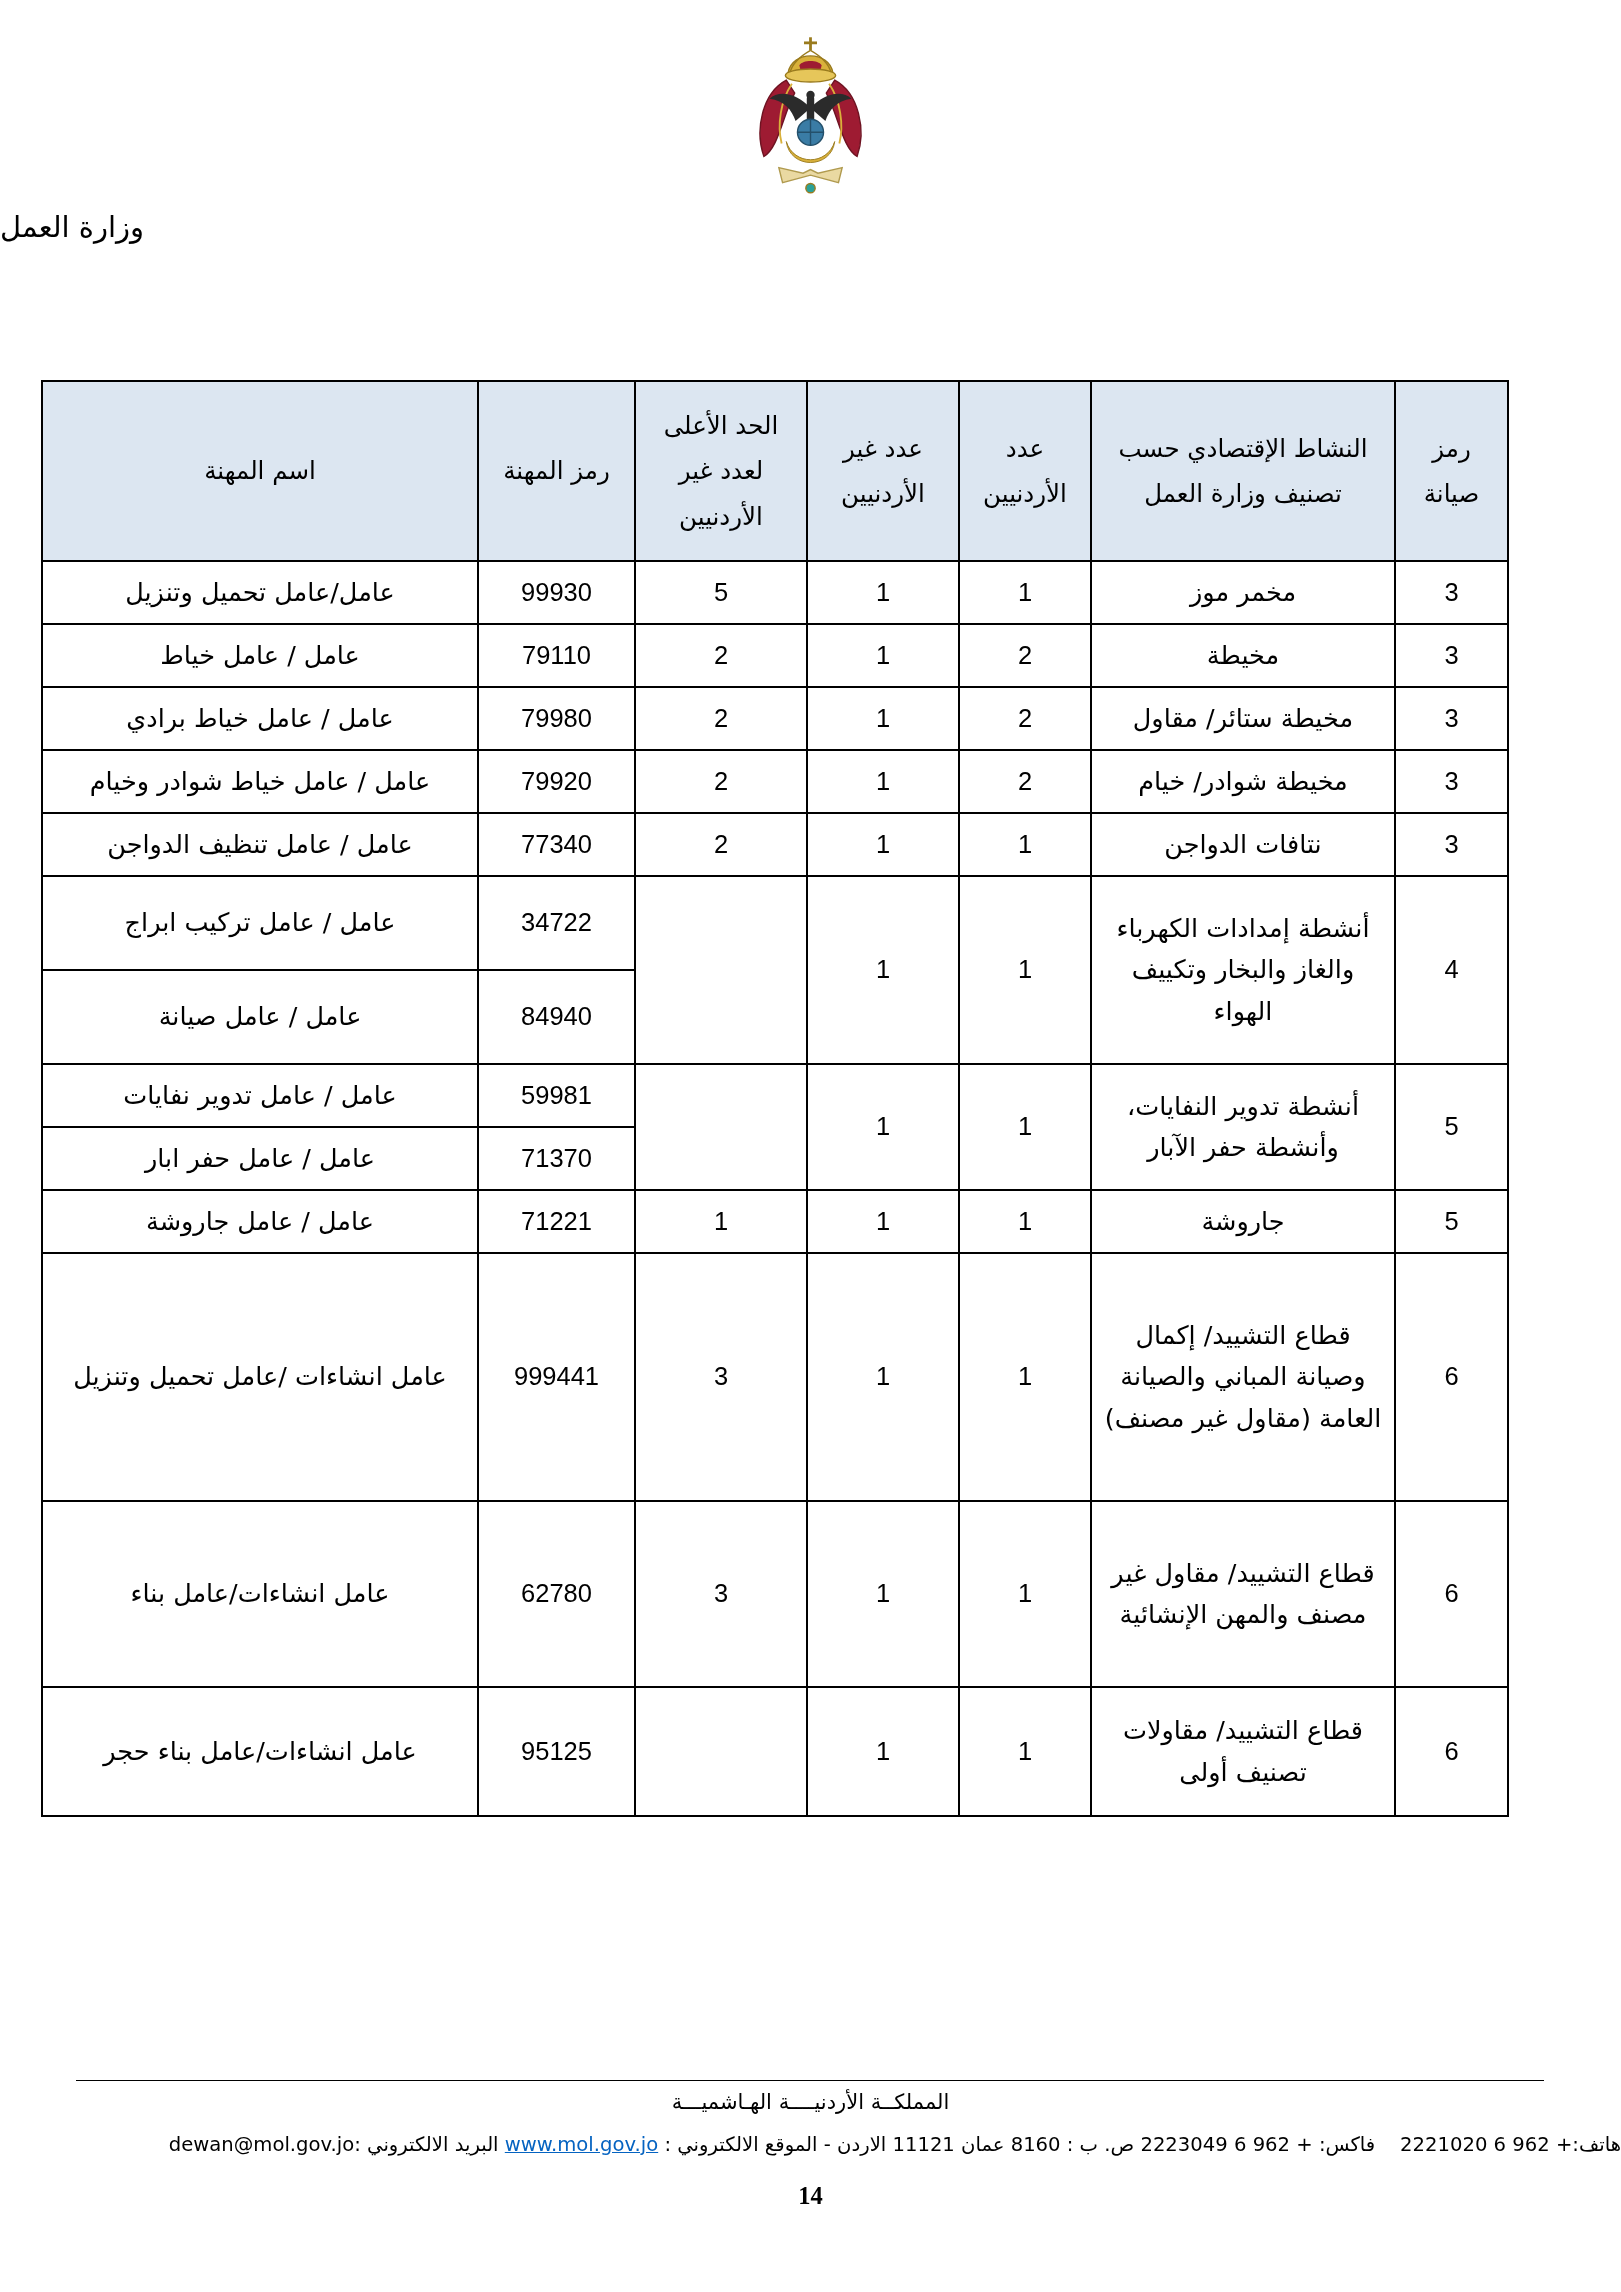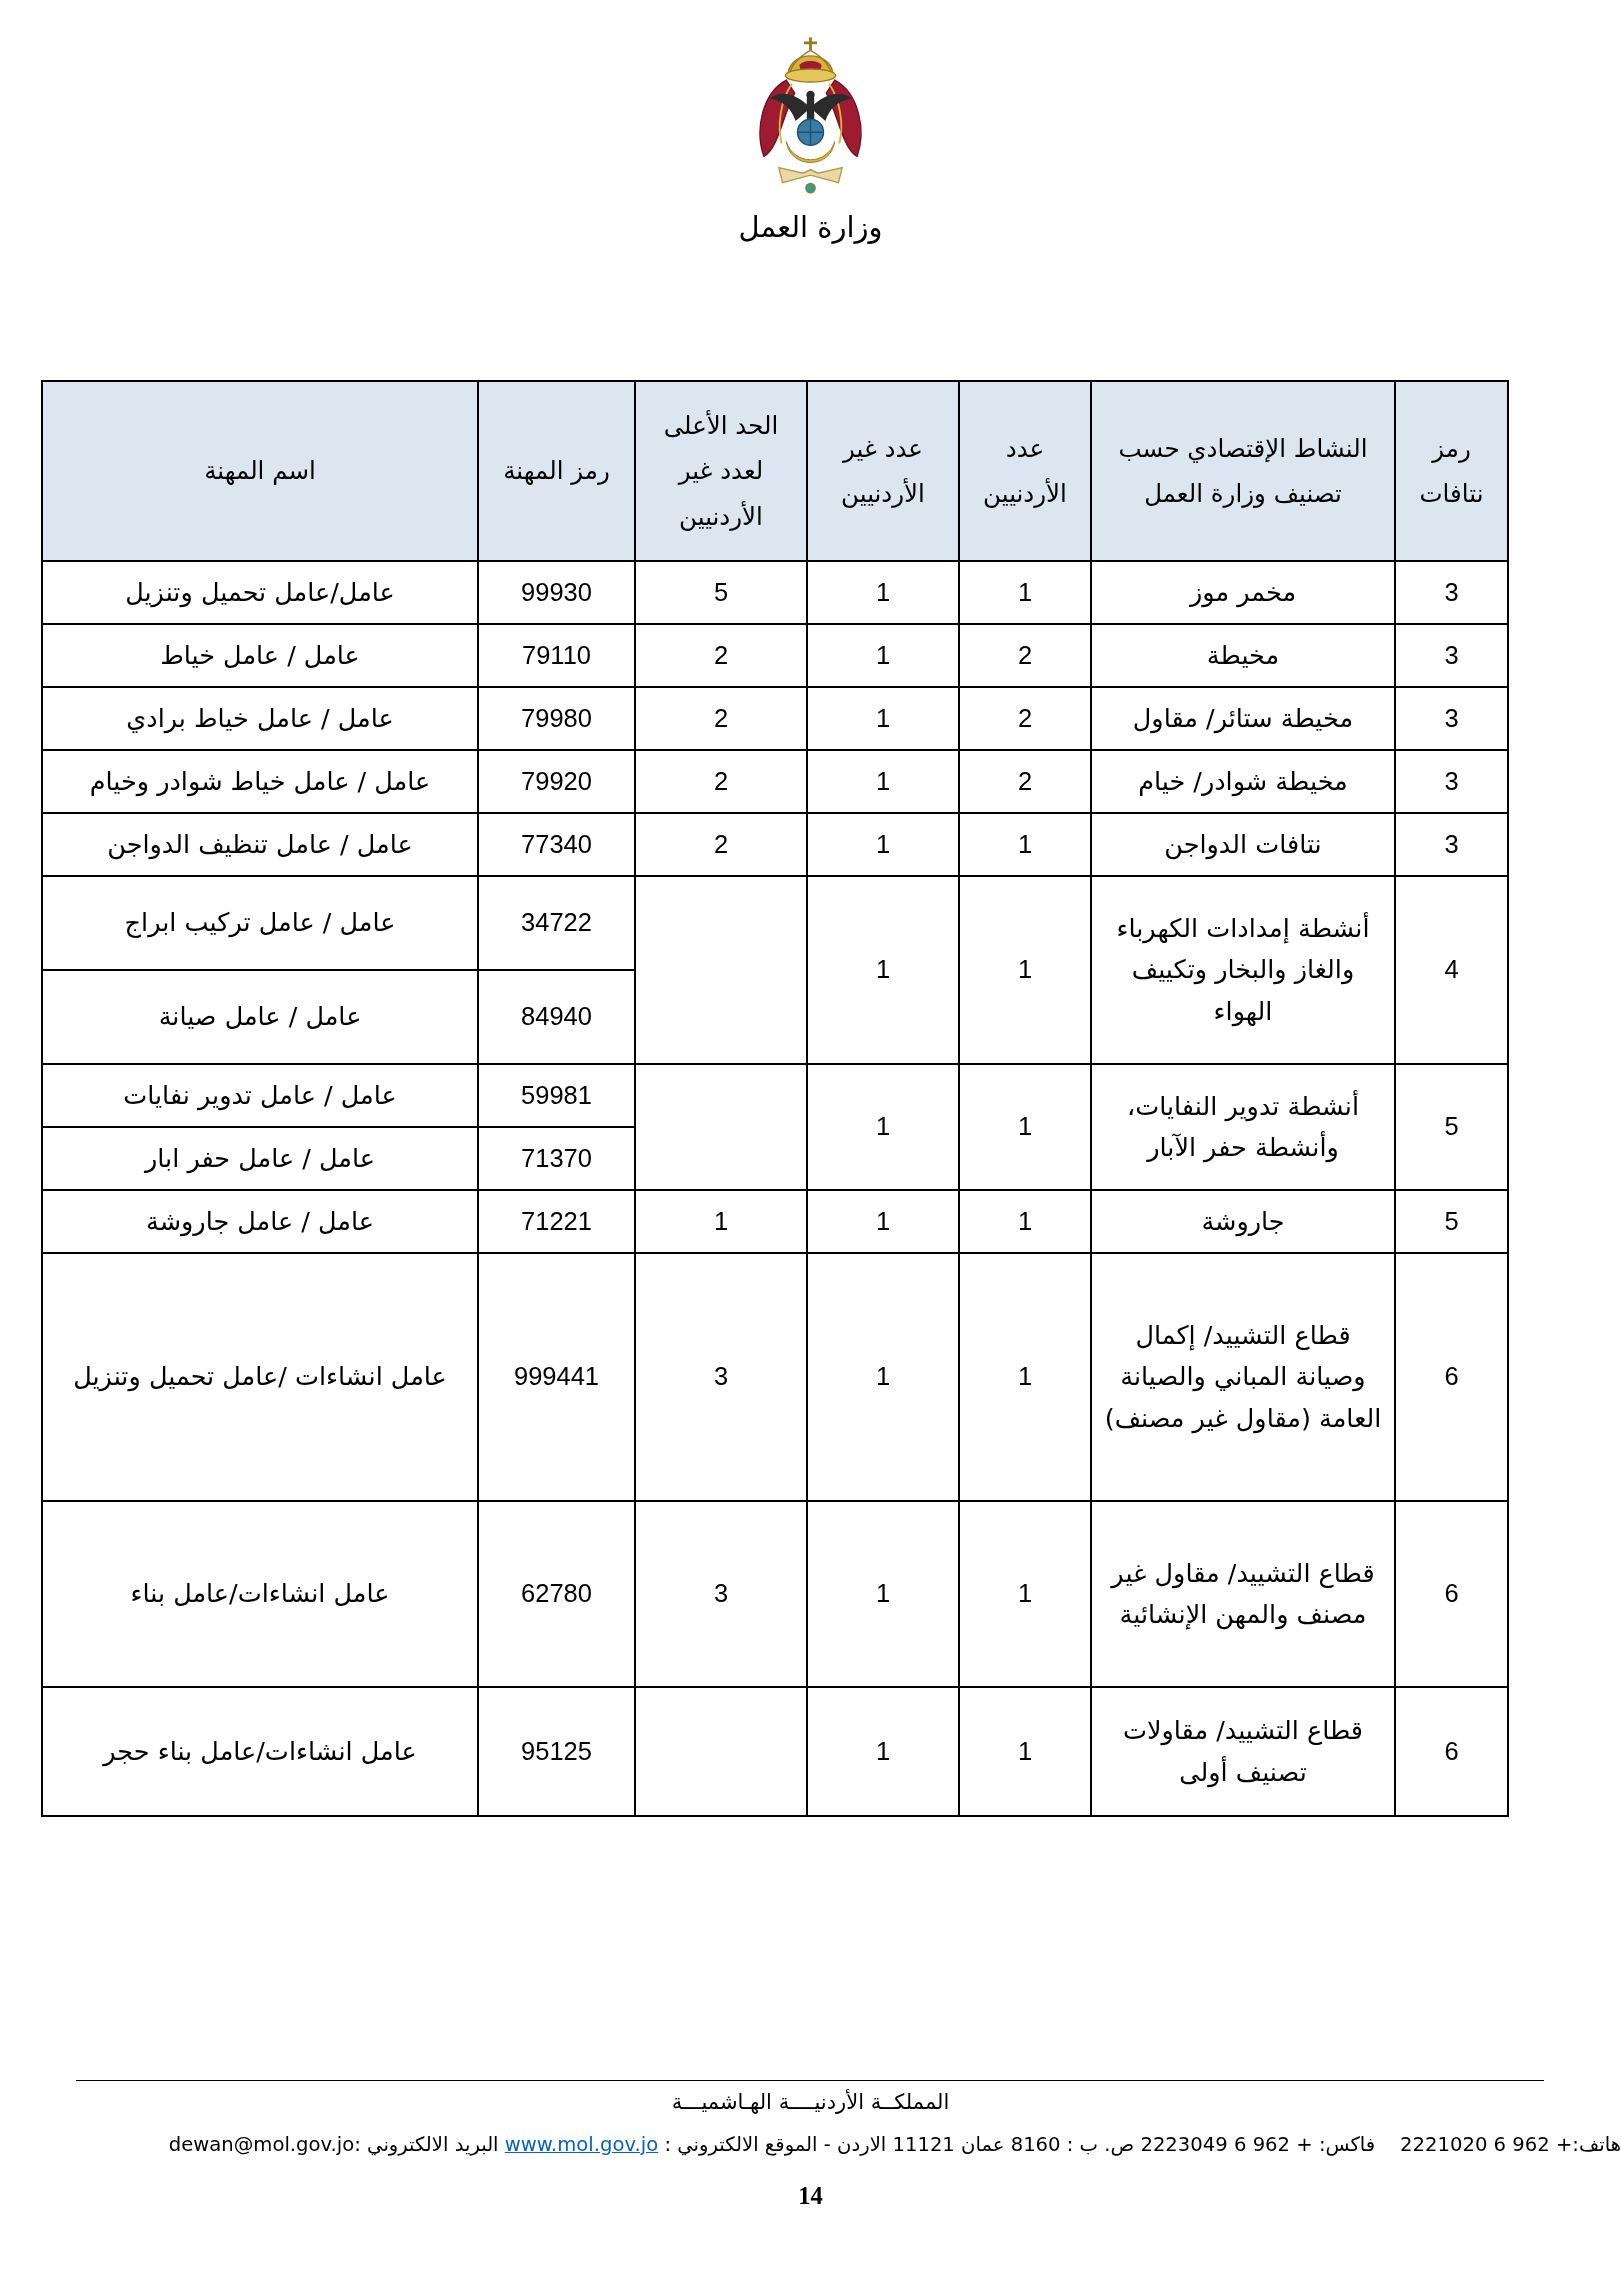--- a/index.html
+++ b/index.html
@@ -17,21 +17,21 @@
 
   
   .logo-wrap {
     position: absolute;
     top: 33px; left: 0; width: 100%;
     text-align: center;
   }
   .ministry-title {
     position: absolute;
     top: 210px; left: 0; width: 100%;
-    text-align: center;
+    text-align: left;
     font-size: 29px;
     direction: rtl;
   }
 
   
   .table-wrap {
     position: absolute;
     top: 380px;
     left: 44px;
     width: 1465px;
@@ -150,21 +150,21 @@
         <col style="width:113px">
           <col style="width:304px">
           <col style="width:132px">
         <col style="width:152px">
           <col style="width:172px">
           <col style="width:157px">
         <col style="width:436px">
       </colgroup>
       <thead>
         <tr>
-          <th>رمز نتافات</th>
+          <th>رمز صيانة</th>
           <th>النشاط الإقتصادي حسب تصنيف وزارة العمل</th>
           <th>عدد الأردنيين</th>
           <th>عدد غير الأردنيين</th>
           <th>الحد الأعلى لعدد غير الأردنيين</th>
           <th>رمز المهنة</th>
           <th>اسم المهنة</th>
         </tr>
       </thead>
       <tbody>
 

